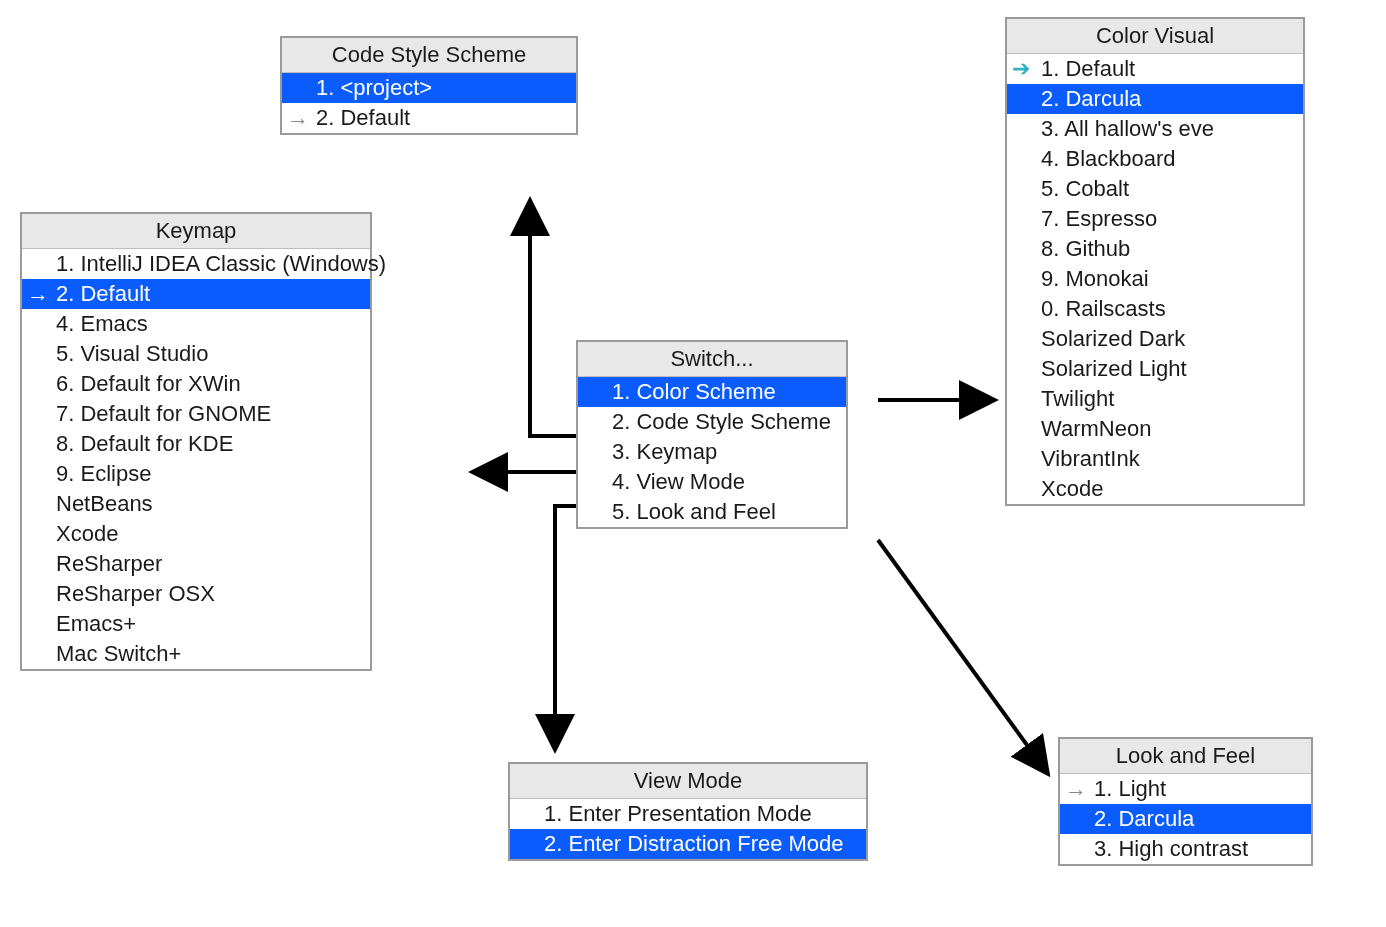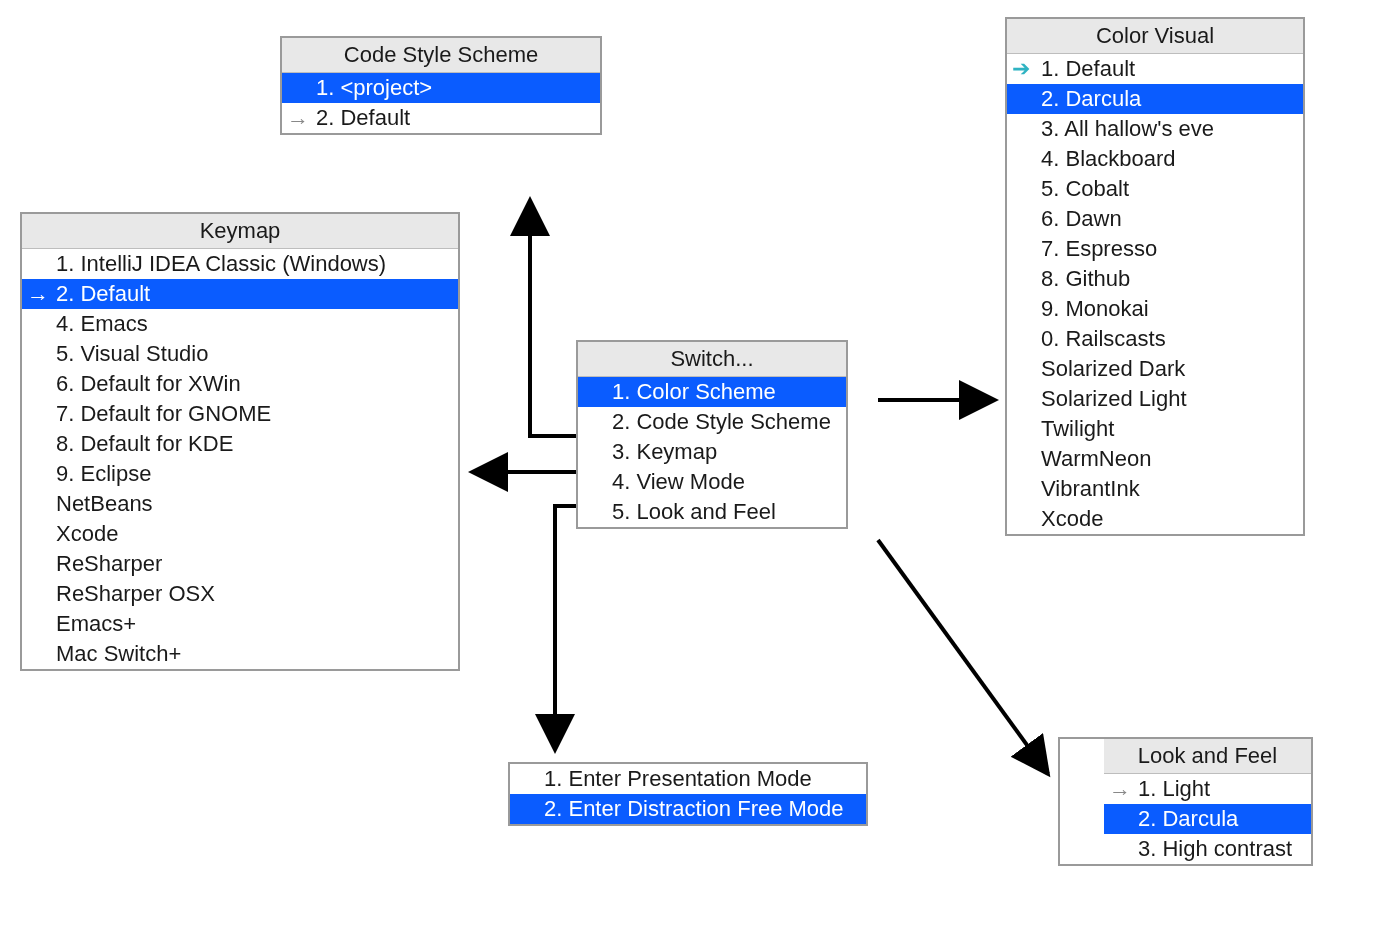--- a/index.html
+++ b/index.html
@@ -38,26 +38,26 @@
     color: #888;
   }
   .item.selected {
     background: #0a5cff;
     color: #fff;
   }
   .item.selected .arrow { color: #fff; }
   .item.cyanarrow .arrow { color: #2fb3c2; }
 
   
-  #code-style-scheme { left: 280px; top: 36px; width: 322px; }
+  #code-style-scheme { left: 280px; top: 36px; width: 298px; }
   #color-scheme { left: 1005px; top: 17px; width: 300px; }
-  #keymap { left: 20px; top: 212px; width: 440px; }
+  #keymap { left: 20px; top: 212px; width: 352px; }
   #switch { left: 576px; top: 340px; width: 272px; }
   #view-mode { left: 508px; top: 762px; width: 360px; }
-  #look-and-feel { left: 1058px; top: 737px; width: 255px; padding-left: 44px; }
+  #look-and-feel { left: 1058px; top: 737px; width: 255px; }
 
   svg.connectors {
     position: absolute;
     left: 0; top: 0;
     width: 1386px;
     height: 927px;
     pointer-events: none;
   }
 </style>
 </head>
@@ -104,23 +104,20 @@
   <div class="item">
       <span>3. All hallow's eve</span>
     </div>
   <div class="item">
       <span>4. Blackboard</span>
     </div>
   <div class="item">
       <span>5. Cobalt</span>
     </div>
   <div class="item">
-      <span>6. Dawn</span>
-    </div>
-  <div class="item">
       <span>7. Espresso</span>
     </div>
   <div class="item">
       <span>8. Github</span>
     </div>
   <div class="item">
       <span>9. Monokai</span>
     </div>
   <div class="item">
       <span>0. Railscasts</span>
@@ -205,20 +202,21 @@
     </div>
   <div class="item">
       <span>4. View Mode</span>
     </div>
   <div class="item">
       <span>5. Look and Feel</span>
     </div>
 </div>
 
 <div id="view-mode" class="panel">
+  <div class="panel-header">View Mode</div>
   <div class="item">
       <span>1. Enter Presentation Mode</span>
     </div>
   <div class="item selected">
       <span>2. Enter Distraction Free Mode</span>
     </div>
 </div>
 
 <div id="look-and-feel" class="panel">
   <div class="panel-header">Look and Feel</div>

